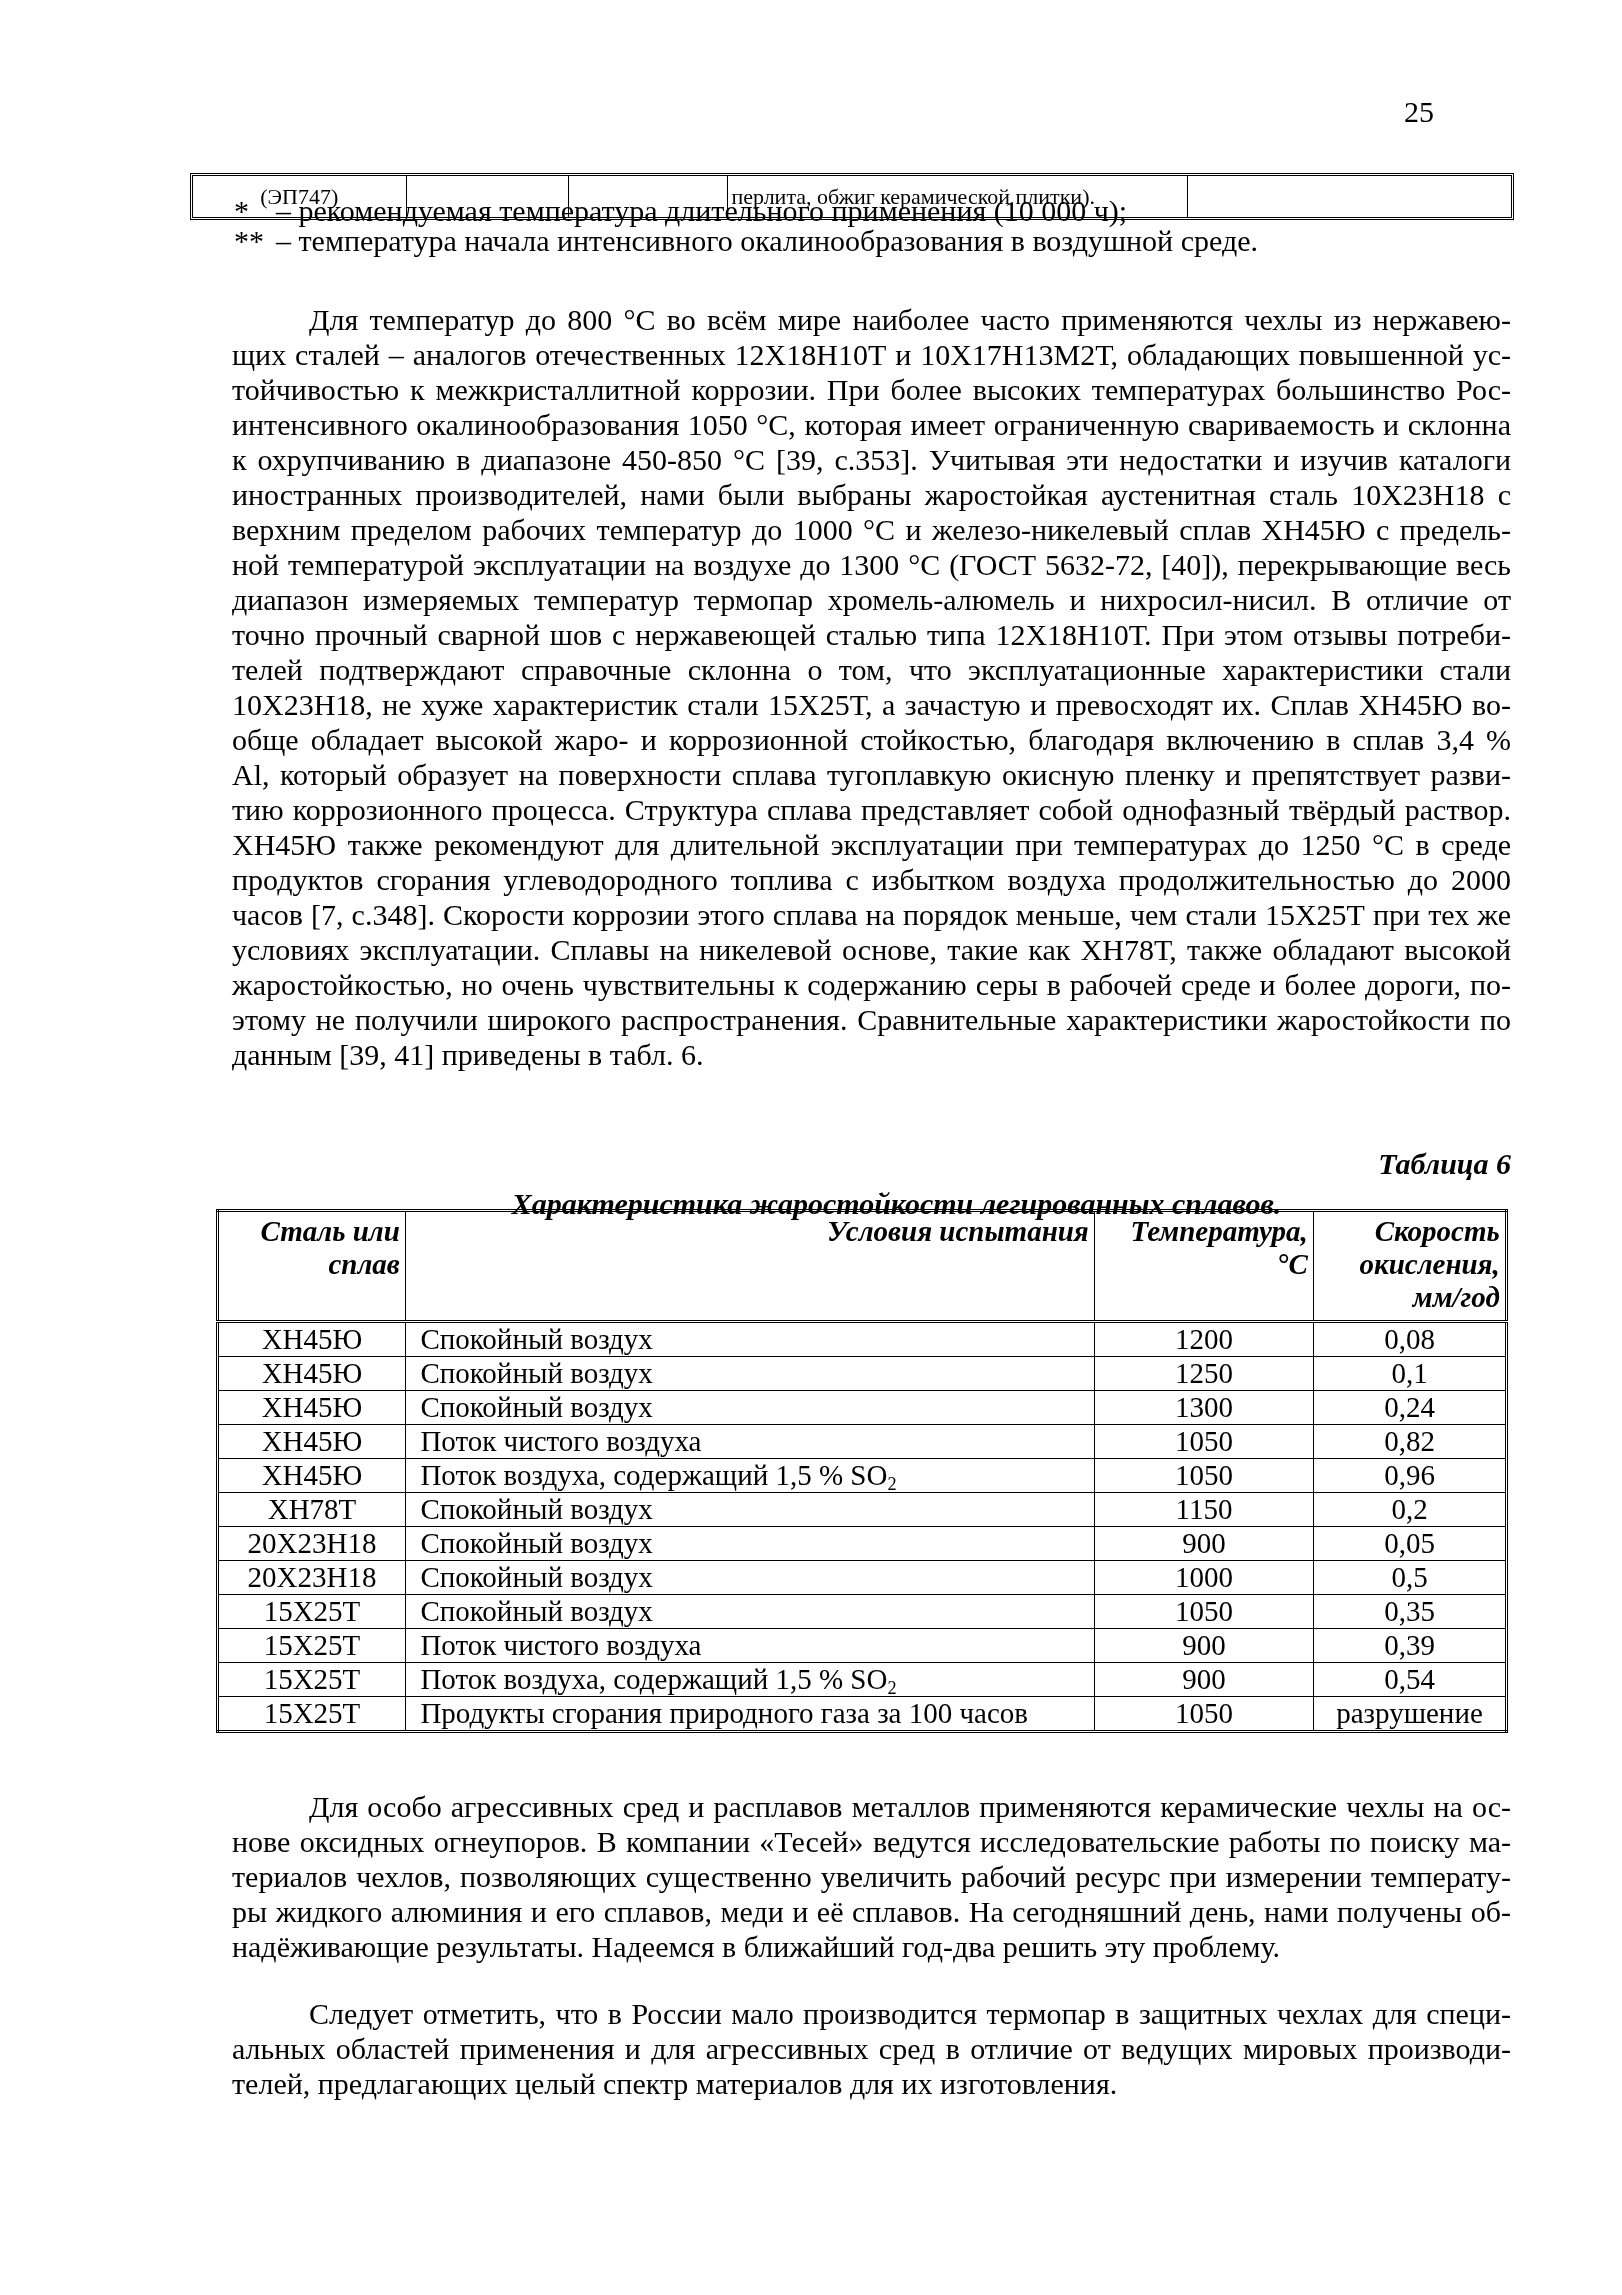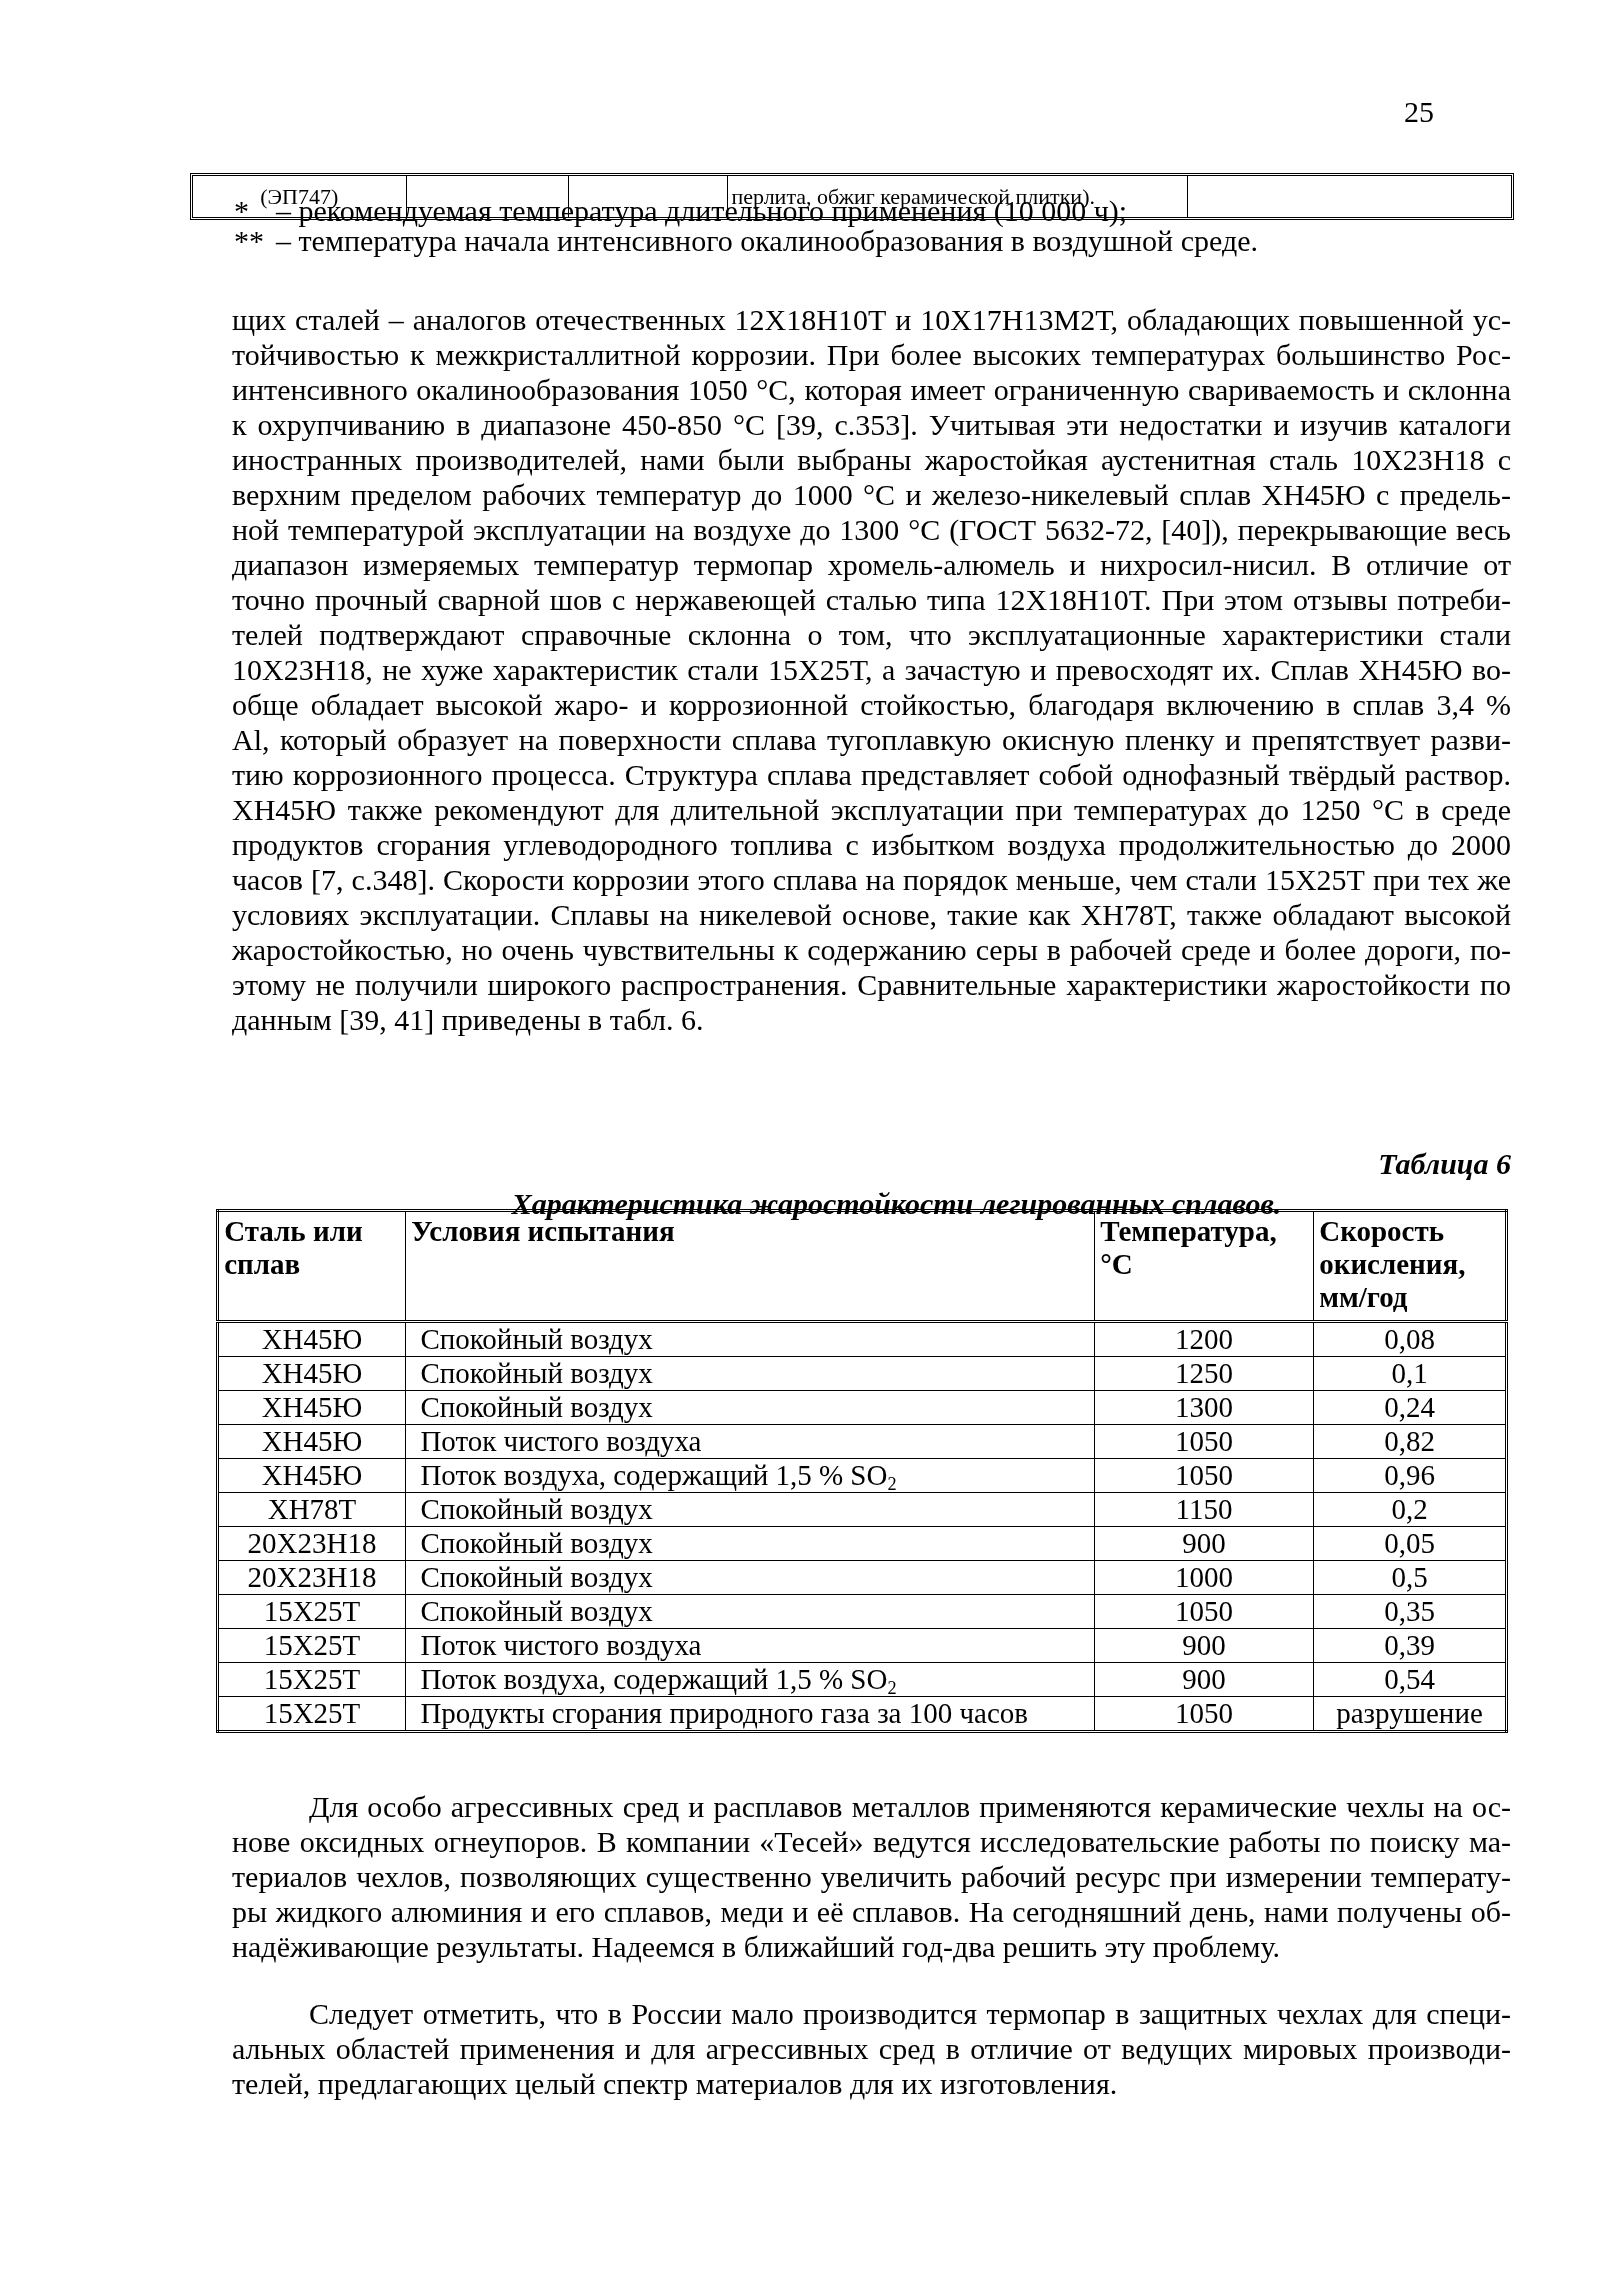--- a/index.html
+++ b/index.html
@@ -29,21 +29,21 @@
   .table-label { left: 1302px; top: 1145px; width: 209px; text-align: right; font-size: 30px;
                  font-weight: bold; font-style: italic; line-height: 37px; }
   .table-caption { left: 216px; top: 1175px; width: 1361px; text-align: center; font-size: 30px;
                    font-weight: bold; font-style: italic; line-height: 34px; margin-top: 12px; }
 
   
   .data-table { left: 216px; top: 1209px; width: 1292px; }
   .data-table table { width: 100%; border-collapse: collapse; table-layout: fixed;
                       border: 3.9px double #000; }
   .data-table th, .data-table td { border: 1.3px solid #000; font-size: 29px; line-height: 33px; padding: 0 5.2px; }
-  .data-table th { font-weight: bold; vertical-align: top; text-align: left; height: 105px; padding-top: 2.6px; }
+  .data-table th { font-weight: bold; vertical-align: top; text-align: right; height: 105px; padding-top: 2.6px; font-style: italic; }
   .data-table thead tr { border-bottom: 3.9px double #000; }
   .data-table td { height: 33px; vertical-align: middle; white-space: nowrap; }
   .data-table td.c { text-align: center; }
   .data-table td.l { text-align: left; padding-left: 14.4px; }
   sub { font-size: 18.3px; vertical-align: -5.2px; line-height: 0; }
 </style>
 </head>
 <body>
 
 <div class="abs page-number">25</div>
@@ -70,20 +70,21 @@
 </div>
 
 <div class="abs footnote" style="top:196px;">
   <span class="mark">*</span><span>–  рекомендуемая температура длительного применения (10 000 ч);</span>
 </div>
 <div class="abs footnote" style="top:226px;">
   <span class="mark">**</span><span>–  температура начала интенсивного окалинообразования в воздушной среде.</span>
 </div>
 
 <div class="abs para" style="top:302px;">
+  <span class="line indent">Для температур до 800 °С во всём мире наиболее часто применяются чехлы из нержавею-</span>
   <span class="line">щих сталей – аналогов отечественных 12Х18Н10Т и 10Х17Н13М2Т, обладающих повышенной ус-</span>
   <span class="line">тойчивостью к межкристаллитной коррозии. При более высоких температурах большинство Рос-</span>
   <span class="line">интенсивного окалинообразования 1050 °С, которая имеет ограниченную свариваемость и склонна</span>
   <span class="line">к охрупчиванию в диапазоне 450-850 °С [39, с.353]. Учитывая эти недостатки и изучив каталоги</span>
   <span class="line">иностранных производителей, нами были выбраны жаростойкая аустенитная сталь 10Х23Н18 с</span>
   <span class="line">верхним пределом рабочих температур до 1000 °С и железо-никелевый сплав ХН45Ю с предель-</span>
   <span class="line">ной температурой эксплуатации на воздухе до 1300 °С (ГОСТ 5632-72, [40]), перекрывающие весь</span>
   <span class="line">диапазон измеряемых температур термопар хромель-алюмель и нихросил-нисил. В отличие от</span>
   <span class="line">точно прочный сварной шов с нержавеющей сталью типа 12Х18Н10Т. При этом отзывы потреби-</span>
   <span class="line">телей подтверждают справочные склонна о том, что эксплуатационные характеристики стали</span>

